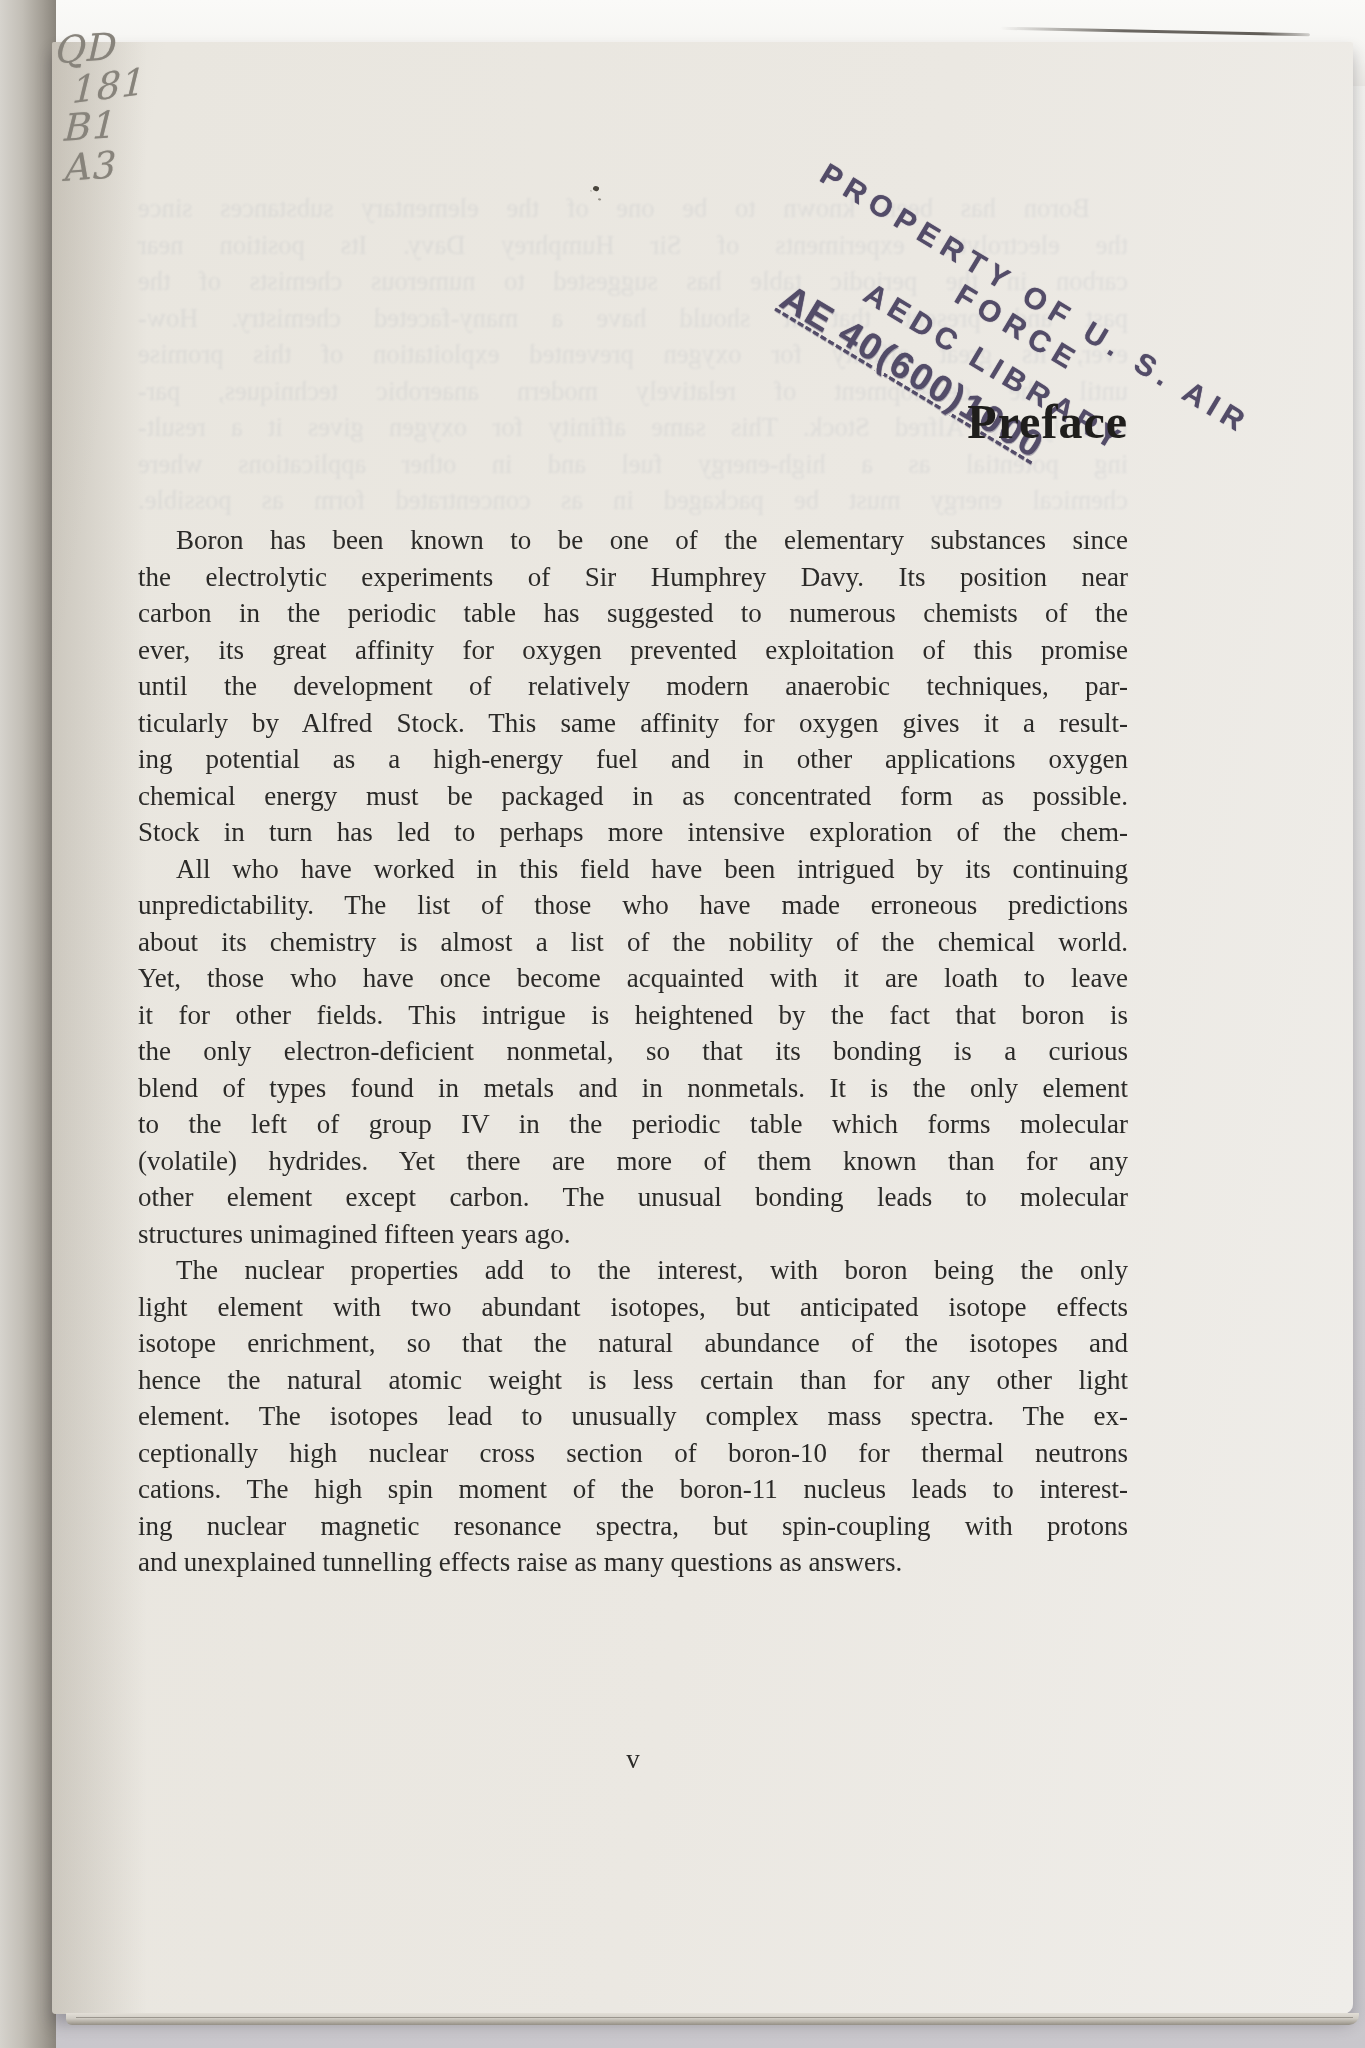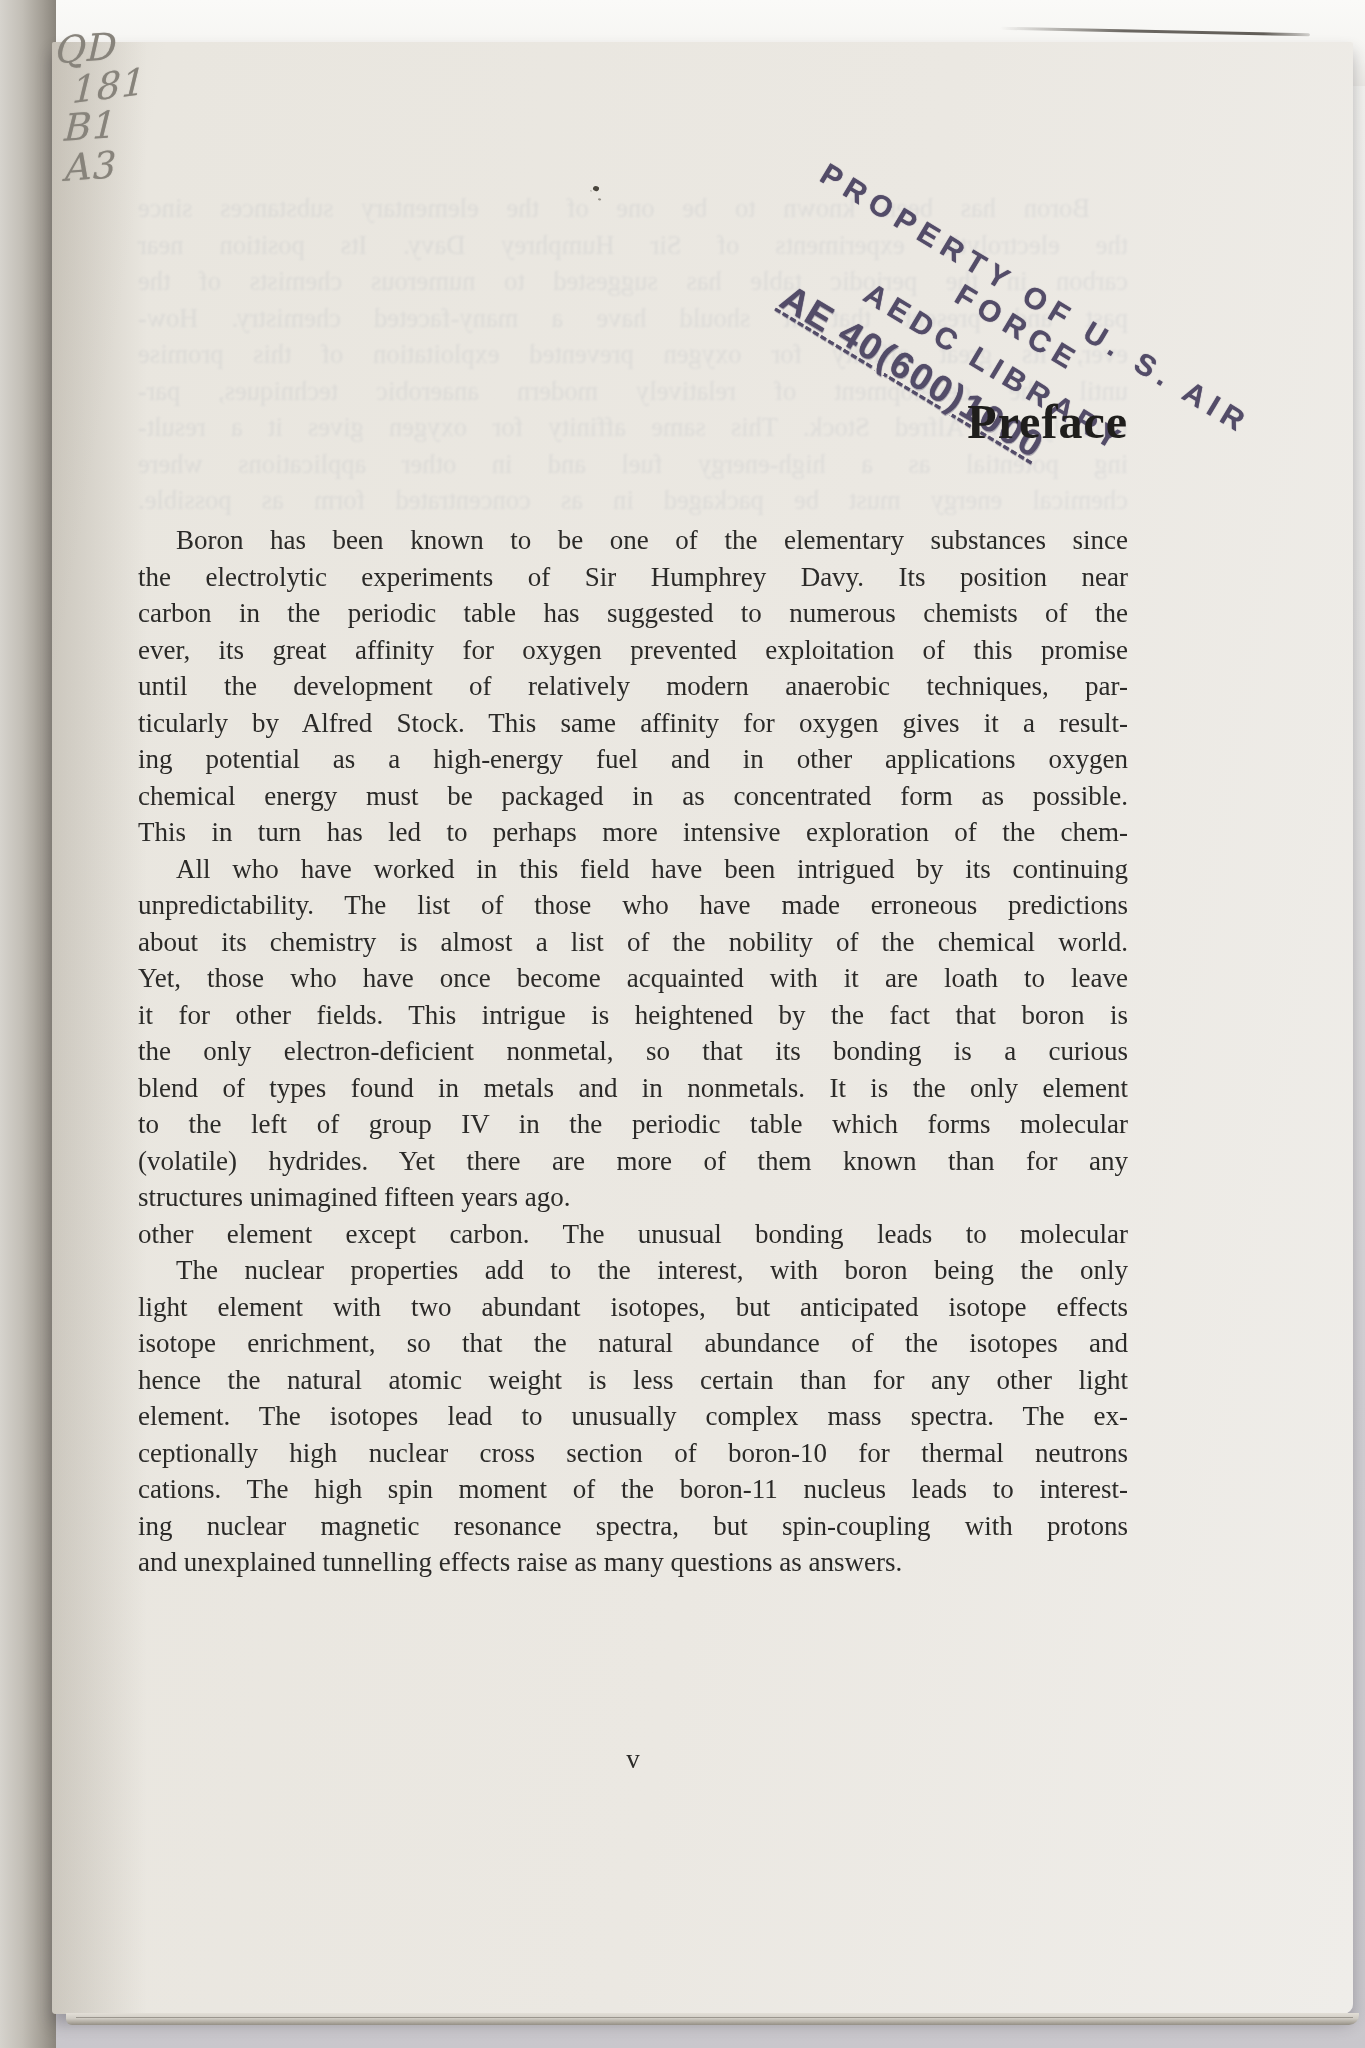--- a/index.html
+++ b/index.html
@@ -163,34 +163,34 @@
     <div class="body-text">
         <div class="para">
           <div class="line first">Boron has been known to be one of the elementary substances since</div>
           <div class="line">the electrolytic experiments of Sir Humphrey Davy. Its position near</div>
           <div class="line">carbon in the periodic table has suggested to numerous chemists of the</div>
           <div class="line">ever, its great affinity for oxygen prevented exploitation of this promise</div>
           <div class="line">until the development of relatively modern anaerobic techniques, par-</div>
           <div class="line">ticularly by Alfred Stock. This same affinity for oxygen gives it a result-</div>
           <div class="line">ing potential as a high-energy fuel and in other applications oxygen</div>
           <div class="line">chemical energy must be packaged in as concentrated form as possible.</div>
-          <div class="line">This in turn has led to perhaps more intensive exploration of the chem-</div>
+          <div class="line">Stock in turn has led to perhaps more intensive exploration of the chem-</div>
         </div>
         <div class="para">
           <div class="line first">All who have worked in this field have been intrigued by its continuing</div>
           <div class="line">unpredictability. The list of those who have made erroneous predictions</div>
           <div class="line">about its chemistry is almost a list of the nobility of the chemical world.</div>
           <div class="line">Yet, those who have once become acquainted with it are loath to leave</div>
           <div class="line">it for other fields. This intrigue is heightened by the fact that boron is</div>
           <div class="line">the only electron-deficient nonmetal, so that its bonding is a curious</div>
           <div class="line">blend of types found in metals and in nonmetals. It is the only element</div>
           <div class="line">to the left of group IV in the periodic table which forms molecular</div>
           <div class="line">(volatile) hydrides. Yet there are more of them known than for any</div>
+          <div class="line">other element except carbon. The unusual bonding leads to molecular</div>
           <div class="line last">structures unimagined fifteen years ago.</div>
-          <div class="line">other element except carbon. The unusual bonding leads to molecular</div>
         </div>
         <div class="para">
           <div class="line first">The nuclear properties add to the interest, with boron being the only</div>
           <div class="line">light element with two abundant isotopes, but anticipated isotope effects</div>
           <div class="line">isotope enrichment, so that the natural abundance of the isotopes and</div>
           <div class="line">hence the natural atomic weight is less certain than for any other light</div>
           <div class="line">element. The isotopes lead to unusually complex mass spectra. The ex-</div>
           <div class="line">ceptionally high nuclear cross section of boron-10 for thermal neutrons</div>
           <div class="line">cations. The high spin moment of the boron-11 nucleus leads to interest-</div>
           <div class="line">ing nuclear magnetic resonance spectra, but spin-coupling with protons</div>

